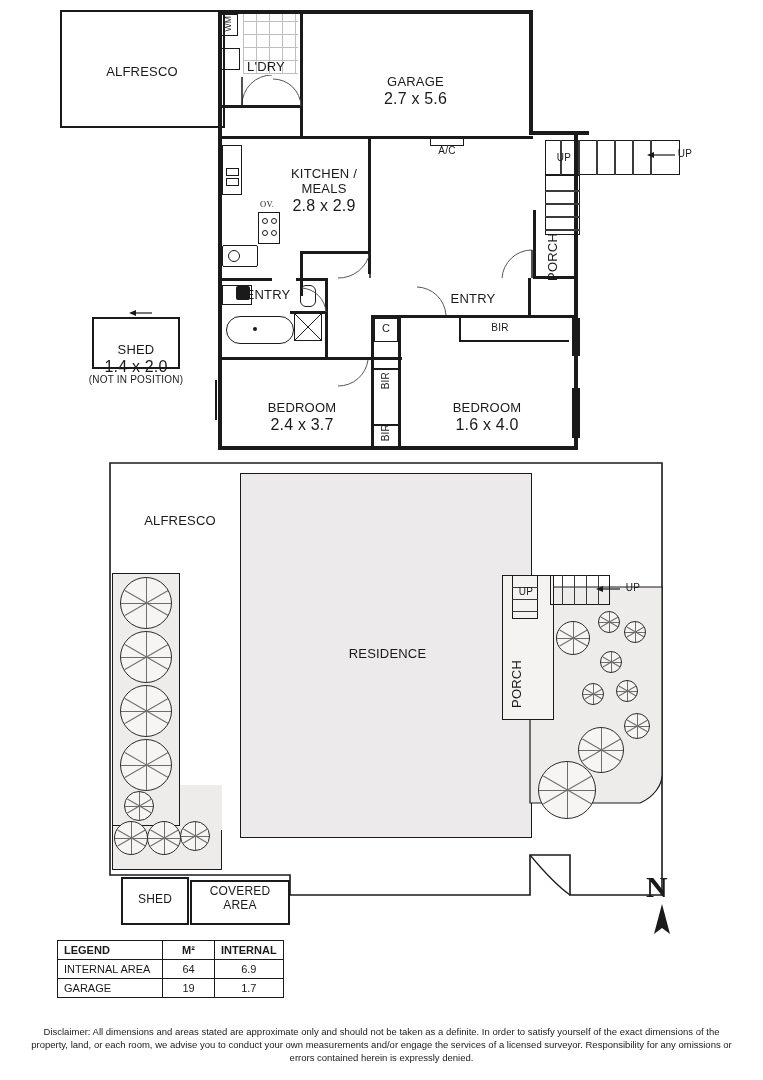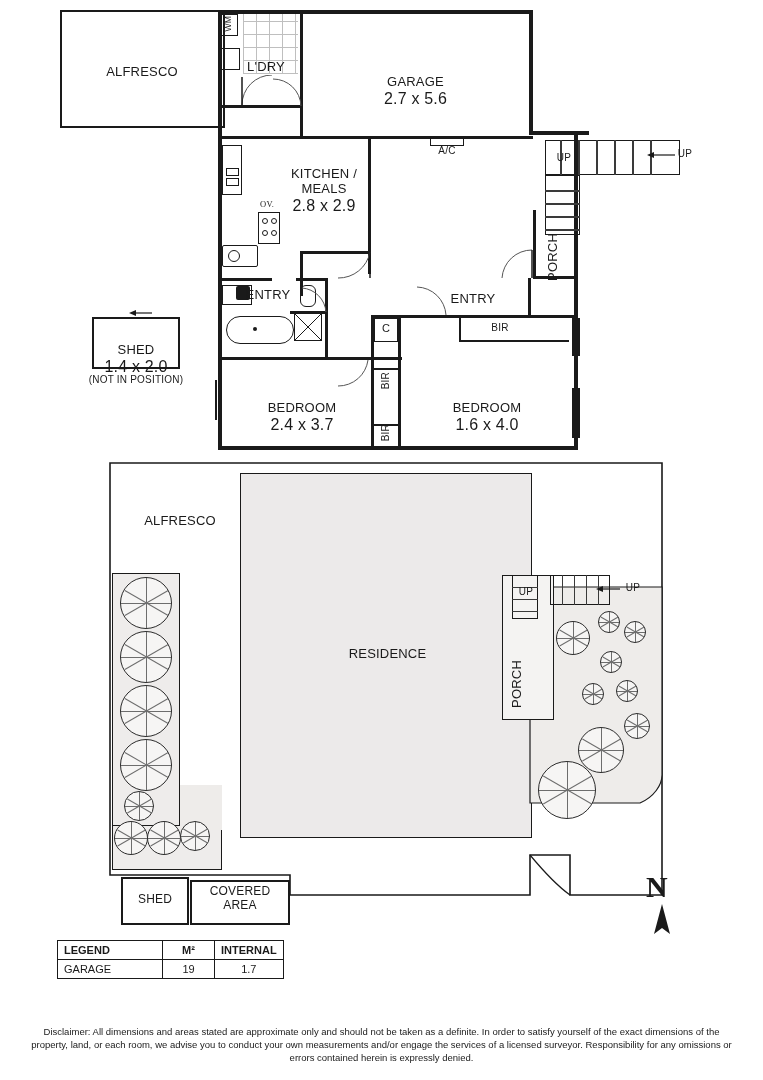--- a/index.html
+++ b/index.html
@@ -407,20 +407,25 @@
   <table id="legend">
     <thead>
       <tr>
         <th class="name">LEGEND</th>
         <th class="m2">M²</th>
         <th class="sq">INTERNAL</th>
       </tr>
     </thead>
     <tbody>
       <tr>
+        <td class="name">INTERNAL AREA</td>
+        <td class="m2">64</td>
+        <td class="sq">6.9</td>
+      </tr>
+      <tr>
         <td class="name">GARAGE</td>
         <td class="m2">19</td>
         <td class="sq">1.7</td>
       </tr>
     </tbody>
   </table>
 
   <div id="disclaimer">Disclaimer: All dimensions and areas stated are approximate only and should not be taken as a definite. In order to satisfy yourself of the exact dimensions of the property, land, or each room, we advise you to conduct your own measurements and/or engage the services of a licensed surveyor. Responsibility for any omissions or errors contained herein is expressly denied.</div>
 
 </div>

